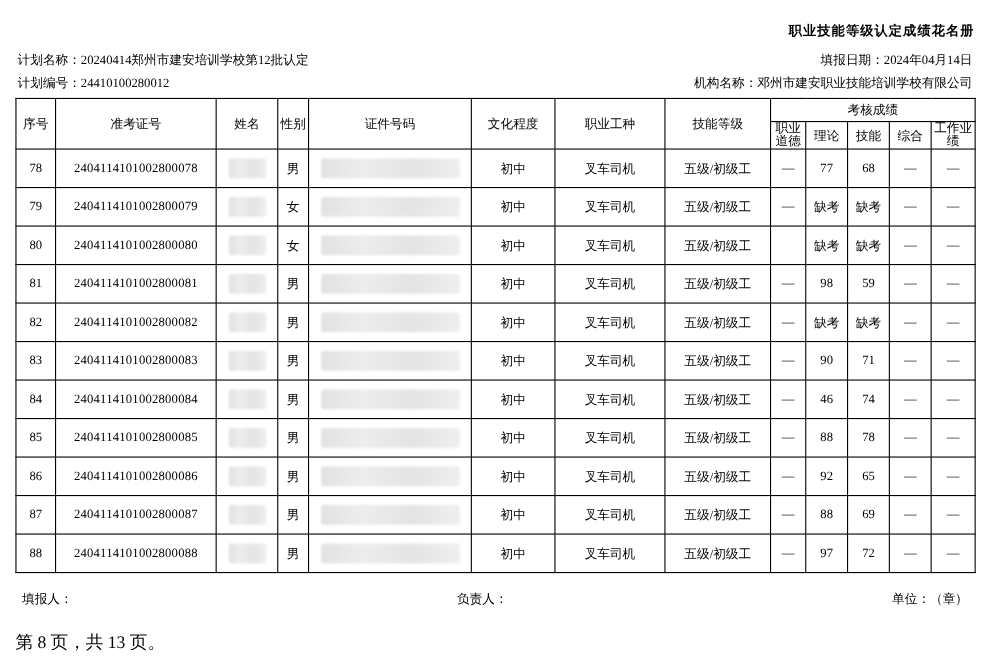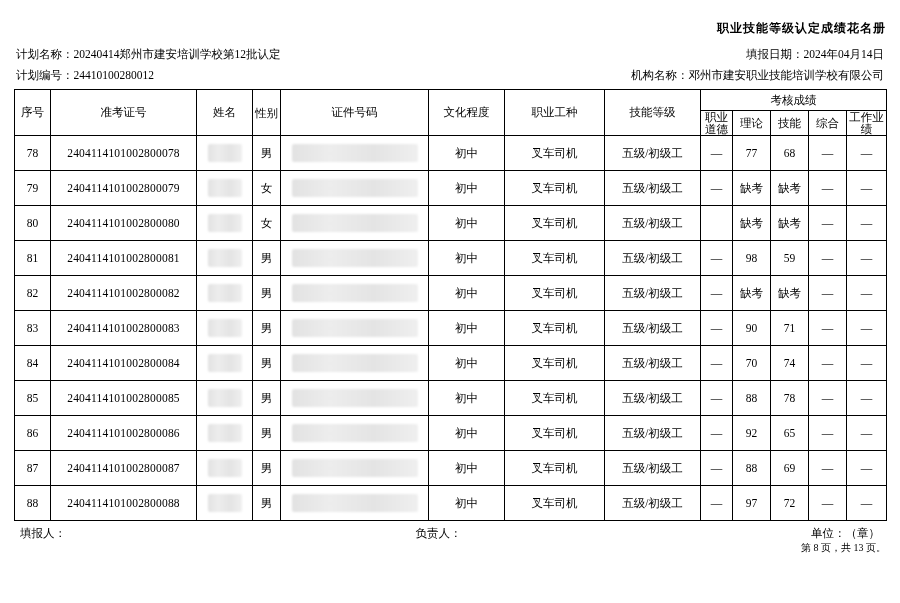--- a/index.html
+++ b/index.html
@@ -89,27 +89,28 @@
   .redact.name { width: 34px; margin: 0 auto; }
   .redact.idnum { width: 126px; margin: 0 auto; }
   td.level, td.job, td.grade, td.edu {
     font-size: 12px;
   }
   td.score { font-size: 12px; }
   .footer-row {
     display: flex;
     justify-content: space-between;
     font-size: 11.5px;
-    margin-top: 5px;
+    margin-top: 16px;
     padding: 0 6px;
     gap: 15px;
   }
   .page-no {
-    text-align: right;
-    font-size: 10px;
+    text-align: left;
+    font-size: 16px;
+    margin-top: 22px;
   }
   .blur-soft {
     filter: blur(0.35px);
   }
 </style>
 </head>
 <body>
 
 <div class="page">
 
@@ -291,21 +292,21 @@
             <span class="redact name"></span>
           </td>
           <td class="gender">男</td>
           <td class="idnum">
             <span class="redact idnum"></span>
           </td>
           <td class="edu">初中</td>
           <td class="job">叉车司机</td>
           <td class="level">五级/初级工</td>
           <td class="score">—</td>
-          <td class="score">70</td>
+          <td class="score">46</td>
           <td class="score">74</td>
           <td class="score">—</td>
           <td class="score">—</td>
         </tr>
         <tr>
           <td class="idx">85</td>
           <td class="card">2404114101002800085</td>
           <td class="name">
             <span class="redact name"></span>
           </td>

